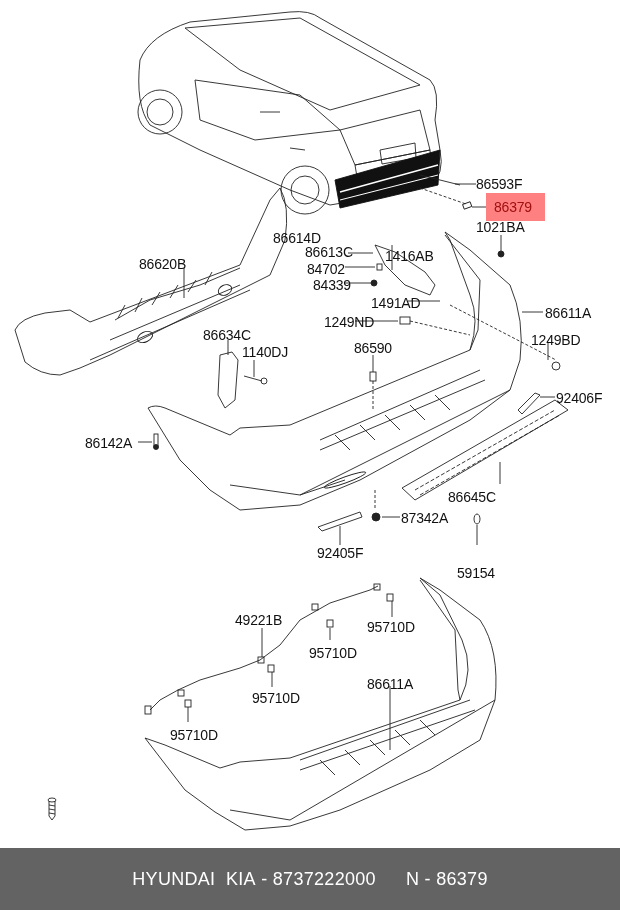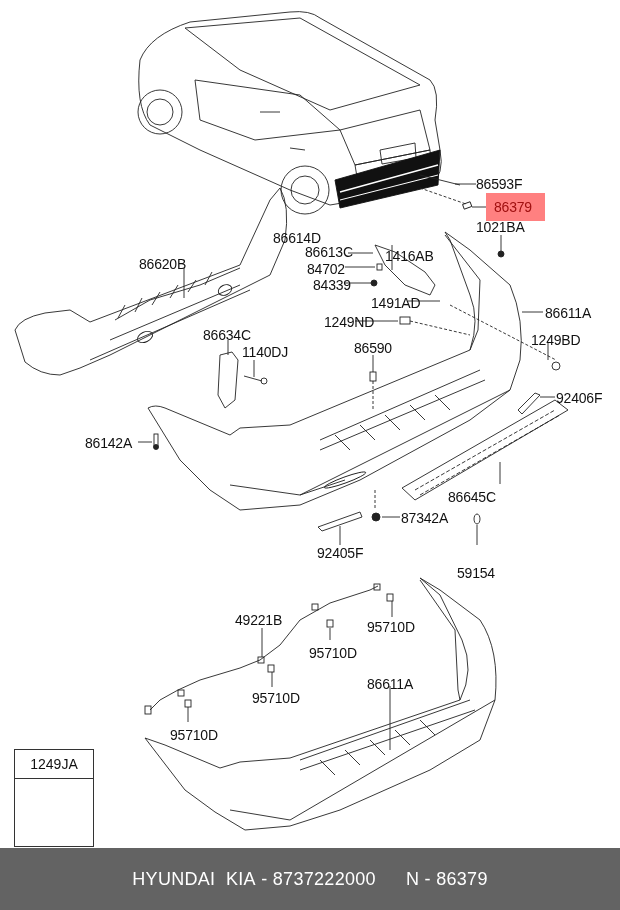--- a/index.html
+++ b/index.html
@@ -185,21 +185,17 @@
   <div class="lbl" style="left:317px; top:545px;">92405F</div>
   <div class="lbl" style="left:457px; top:545px;margin-top:20px;">59154</div>
 
   <div class="lbl" style="left:235px; top:612px;">49221B</div>
   <div class="lbl" style="left:367px; top:619px;">95710D</div>
   <div class="lbl" style="left:309px; top:645px;">95710D</div>
   <div class="lbl" style="left:252px; top:690px;">95710D</div>
   <div class="lbl" style="left:170px; top:727px;">95710D</div>
   <div class="lbl" style="left:367px; top:676px;">86611A</div>
 
-  <div class="legend-box">
-    <div class="legend-head">1249JA</div>
-    <div class="legend-body"></div>
-  </div>
 </div>
 
 <div id="footer">
   <span style="white-space:pre;">HYUNDAI  KIA</span><span style="white-space:pre;"> - </span><span>8737222000</span><span style="display:inline-block;width:30px;"></span><span>N</span><span style="white-space:pre;"> - </span><span>86379</span>
 </div>
 
 </body></html>

